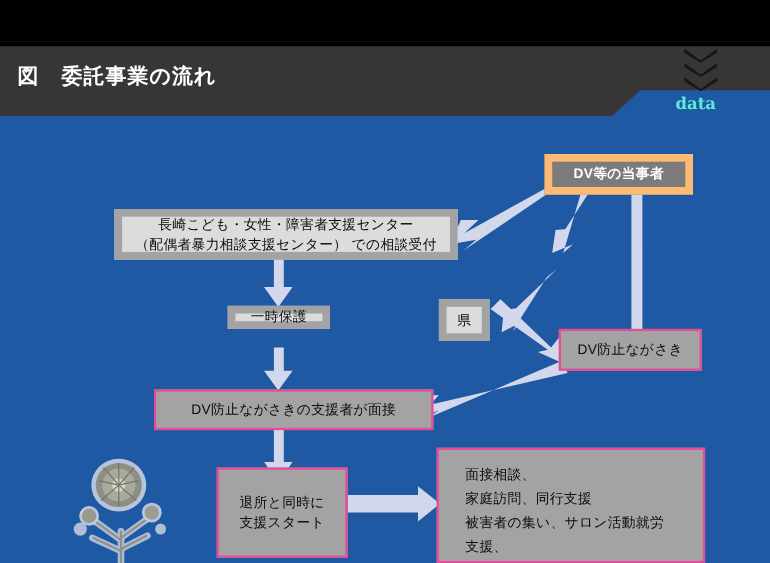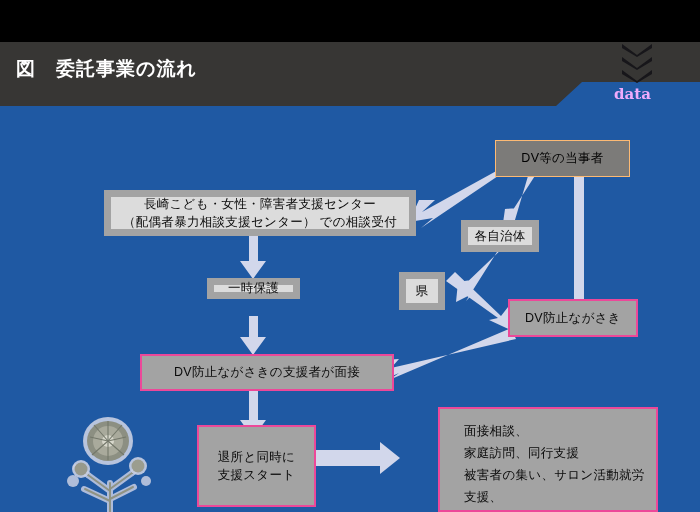--- a/index.html
+++ b/index.html
@@ -67,21 +67,21 @@
     height: 14px;
     color: #17161a;
   }
   .chev svg { display: block; }
   #data-label {
     position: absolute;
     left: 614px; top: 47px;
     font-family: "DejaVu Serif", "Liberation Serif", serif;
     font-weight: bold;
     font-size: 15px;
-    color: #f0abfc;
+    color: #5eead4;
     z-index: 5;
   }
 
   
   #canvas {
     position: absolute;
     left: 0; top: 74px;
     width: 700px;
     height: 434px;
     z-index: 4;
@@ -103,22 +103,23 @@
     justify-content: center;
     text-align: center;
     color: #0a0a0a;
     font-size: 12.5px;
     line-height: 1.45;
     letter-spacing: 0.3px;
     white-space: pre-line;
   }
   .node.gray {
     background: #7c7b79;
-    border: 1px solid #fdba74;
-    color: #000000;
+    border: 7px solid #fdba74;
+    color: #ffffff;
+    font-weight: bold;
   }
   .node.light {
     background: #dcdcdc;
     border: 7px solid #a3a3a3;
   }
   .node.lav {
     background: #a3a3a3;
     border: 2px solid #ec4899;
   }
   .node.block {
@@ -202,34 +203,33 @@
 
         <path d="M316,338 L380,338 L380,330 L400,346 L380,362 L380,354 L316,354 Z"></path>
       </g>
     </svg>
 
     <div class="node gray" style="left:495px; top:28px; width:135px; height:37px;">DV等の当事者</div>
 
     <div class="node light" style="left:104px; top:78px; width:312px; height:46px;">長崎こども・女性・障害者支援センター
 （配偶者暴力相談支援センター） での相談受付</div>
 
-    <div class="node light" style="left:461px; top:108px; width:78px; height:32px;">各自治体</div>
 
     <div class="node light" style="left:399px; top:160px; width:46px; height:38px;">県</div>
 
     <div class="node light" style="left:207px; top:166px; width:93px; height:21px;">一時保護</div>
 
     <div class="node lav" style="left:508px; top:187px; width:130px; height:38px;">DV防止ながさき</div>
 
     <div class="node lav" style="left:140px; top:242px; width:254px; height:37px;">DV防止ながさきの支援者が面接</div>
 
     <div class="node lav" style="left:197px; top:313px; width:119px; height:82px;">退所と同時に
 支援スタート</div>
 
-    <div class="node lav block" style="left:438px; top:295px; width:220px; height:105px;padding-left:24px;">面接相談、
+    <div class="node lav block" style="left:397px; top:295px; width:244px; height:105px;padding-left:24px;">面接相談、
 家庭訪問、同行支援
 被害者の集い、サロン活動就労
 支援、</div>
 
     <svg id="flower" viewBox="0 0 104 112" width="104" height="112">
       <g stroke="#c8cee4" stroke-width="6" fill="none" stroke-linecap="round" opacity="0.85">
         <path d="M52 108 L52 74"></path>
         <path d="M52 82 L30 66"></path>
         <path d="M52 80 L74 64"></path>
         <path d="M52 92 L26 80"></path>

